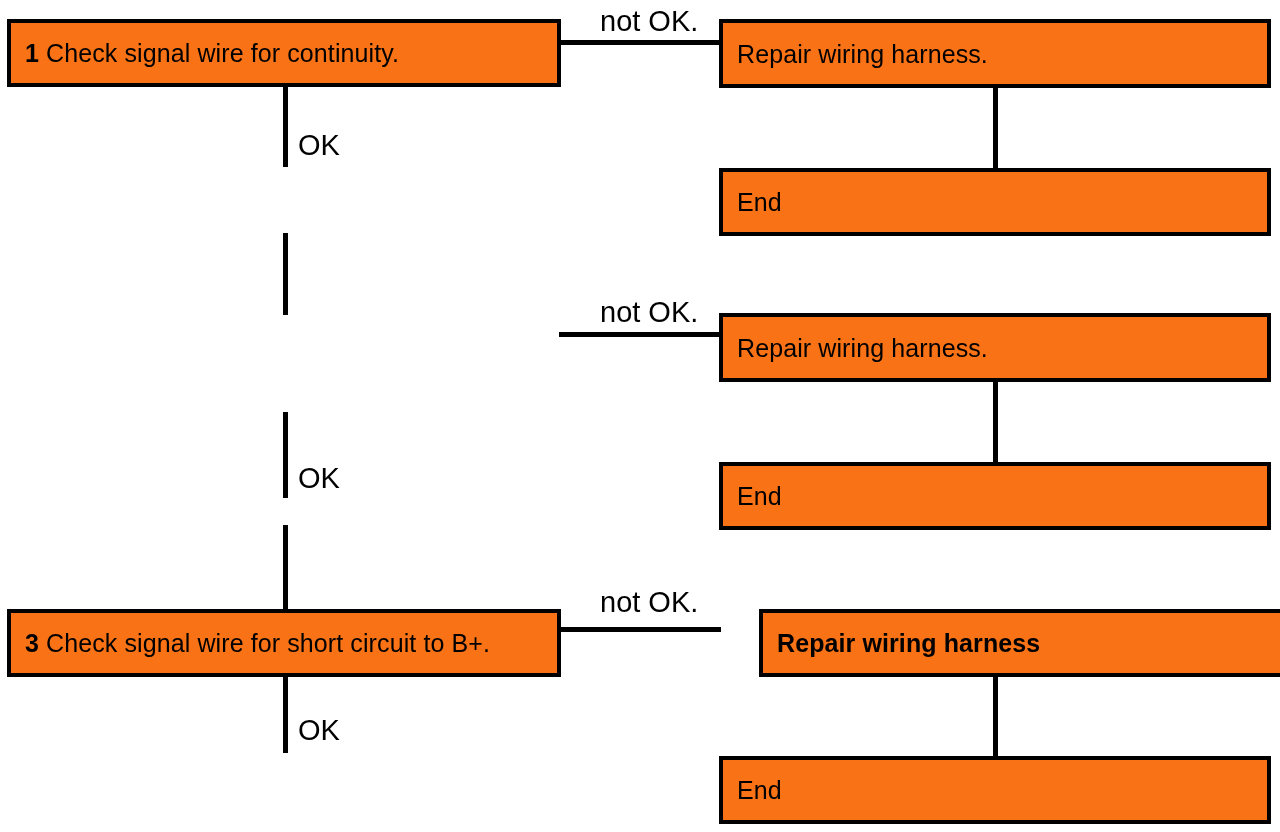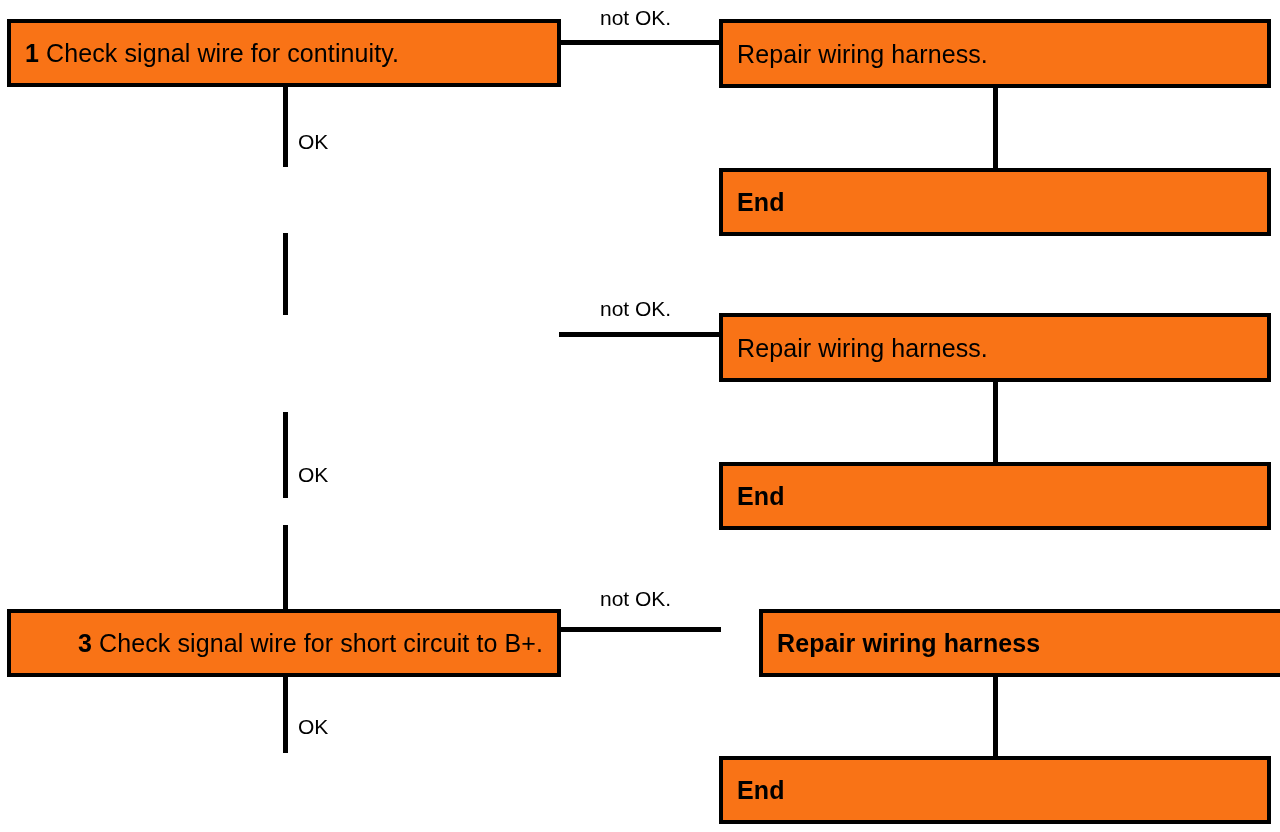--- a/index.html
+++ b/index.html
@@ -35,39 +35,39 @@
     font-size: 25px;
     line-height: 1.28;
     letter-spacing: 0.1px;
     color: #000000;
     white-space: pre-wrap;
   }
   .node-text .step-num {
     font-weight: bold;
   }
   .node-text.bold {
-    font-weight: bold;
+    font-weight: normal;
   }
   
   .line-h {
     position: absolute;
     height: 5px;
     background: #000000;
     z-index: 1;
   }
   .line-v {
     position: absolute;
     width: 5px;
     background: #000000;
     z-index: 1;
   }
   
   .edge-label {
     position: absolute;
-    font-size: 21px;
+    font-size: 29px;
     line-height: 1;
     color: #000000;
     white-space: nowrap;
     z-index: 4;
   }
 </style>
 </head>
 <body>
 
 <div id="canvas">
@@ -104,21 +104,21 @@
   <div class="line-v" style="left:993px; top:380px; height:84px;"></div>
 
   <div class="node-box" style="left:719px; top:462px; width:552px; height:68px;">
     <span class="node-text bold">End</span>
   </div>
 
   <div class="line-v" style="left:283px; top:412px; height:86px;"></div>
   <div class="edge-label" style="left:298px; top:464px;">OK</div>
   <div class="line-v" style="left:283px; top:525px; height:86px;"></div>
 
-  <div class="node-box" style="left:7px; top:609px; width:554px; height:68px;justify-content:flex-end;">
+  <div class="node-box" style="left:7px; top:609px; width:554px; height:68px;">
     <span class="node-text"><span class="step-num">3</span> <span>Check signal wire for short circuit to B+.</span></span>
   </div>
 
   <div class="line-h" style="left:559px; top:627px; width:162px;"></div>
   <div class="edge-label" style="left:600px; top:588px;">not OK.</div>
 
   <div class="node-box" style="left:759px; top:609px; width:552px; height:68px;font-weight:bold;">
     <span class="node-text">Repair wiring harness</span>
   </div>
 

